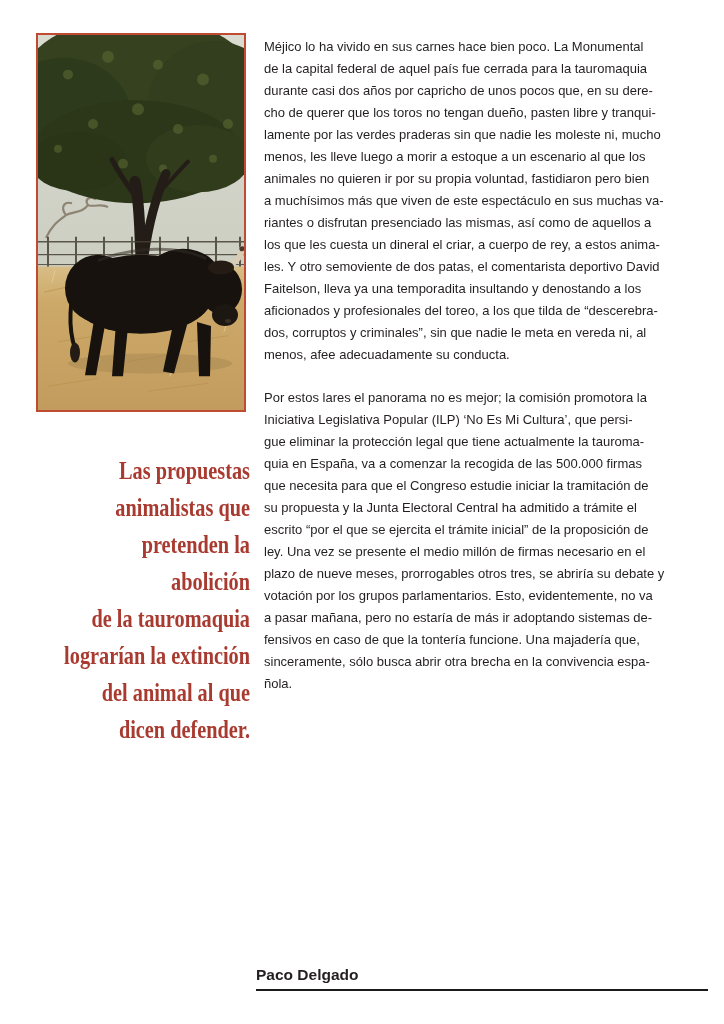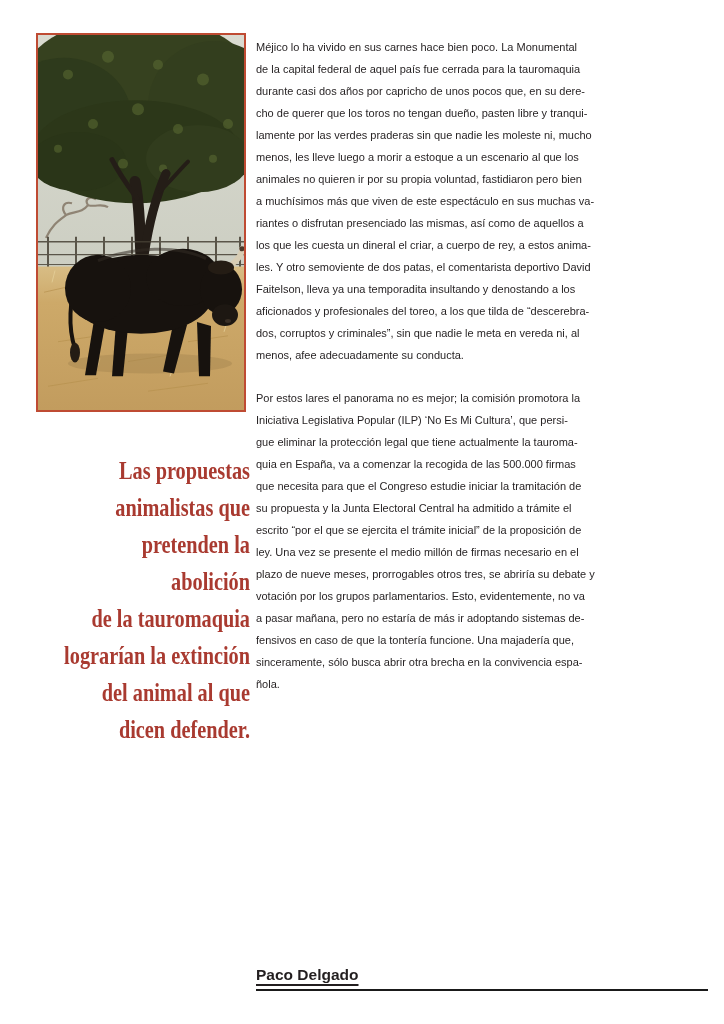--- a/index.html
+++ b/index.html
@@ -21,28 +21,28 @@
     position:absolute;left:10px;top:452px;width:240px;
     text-align:right;color:var(--accent-red);
     font-family:"Liberation Serif","DejaVu Serif",serif;font-weight:bold;
     font-size:26px;line-height:37px;white-space:pre-line;
     transform:scaleX(0.78);transform-origin:top right;
   }
   .article{
     position:absolute;left:256px;top:36px;width:452px;
   }
   .article p{
-    margin:0 0 21px 0;font-size:11px;line-height:22px;white-space:pre-line;
+    margin:0 0 21px 8px;font-size:13px;line-height:22px;white-space:pre-line;
   }
   .byline{
     position:absolute;left:256px;top:966px;width:452px;
     border-bottom:2px solid #1a1a1a;padding-bottom:5px;
   }
   .byline .author{
-    font-weight:bold;font-size:15.5px;text-decoration:underline;
+    font-weight:bold;font-size:15.5px;
     text-underline-offset:4px;text-decoration-thickness:1.5px;text-align:center;
   }
 </style>
 </head>
 <body>
 
 <div class="page">
 
   <figure class="photo" role="img" aria-label="Black fighting bull walking through dry golden pasture in front of a large holm oak tree, wire fence in the background">
     <svg viewBox="0 0 206 379" preserveAspectRatio="none">

